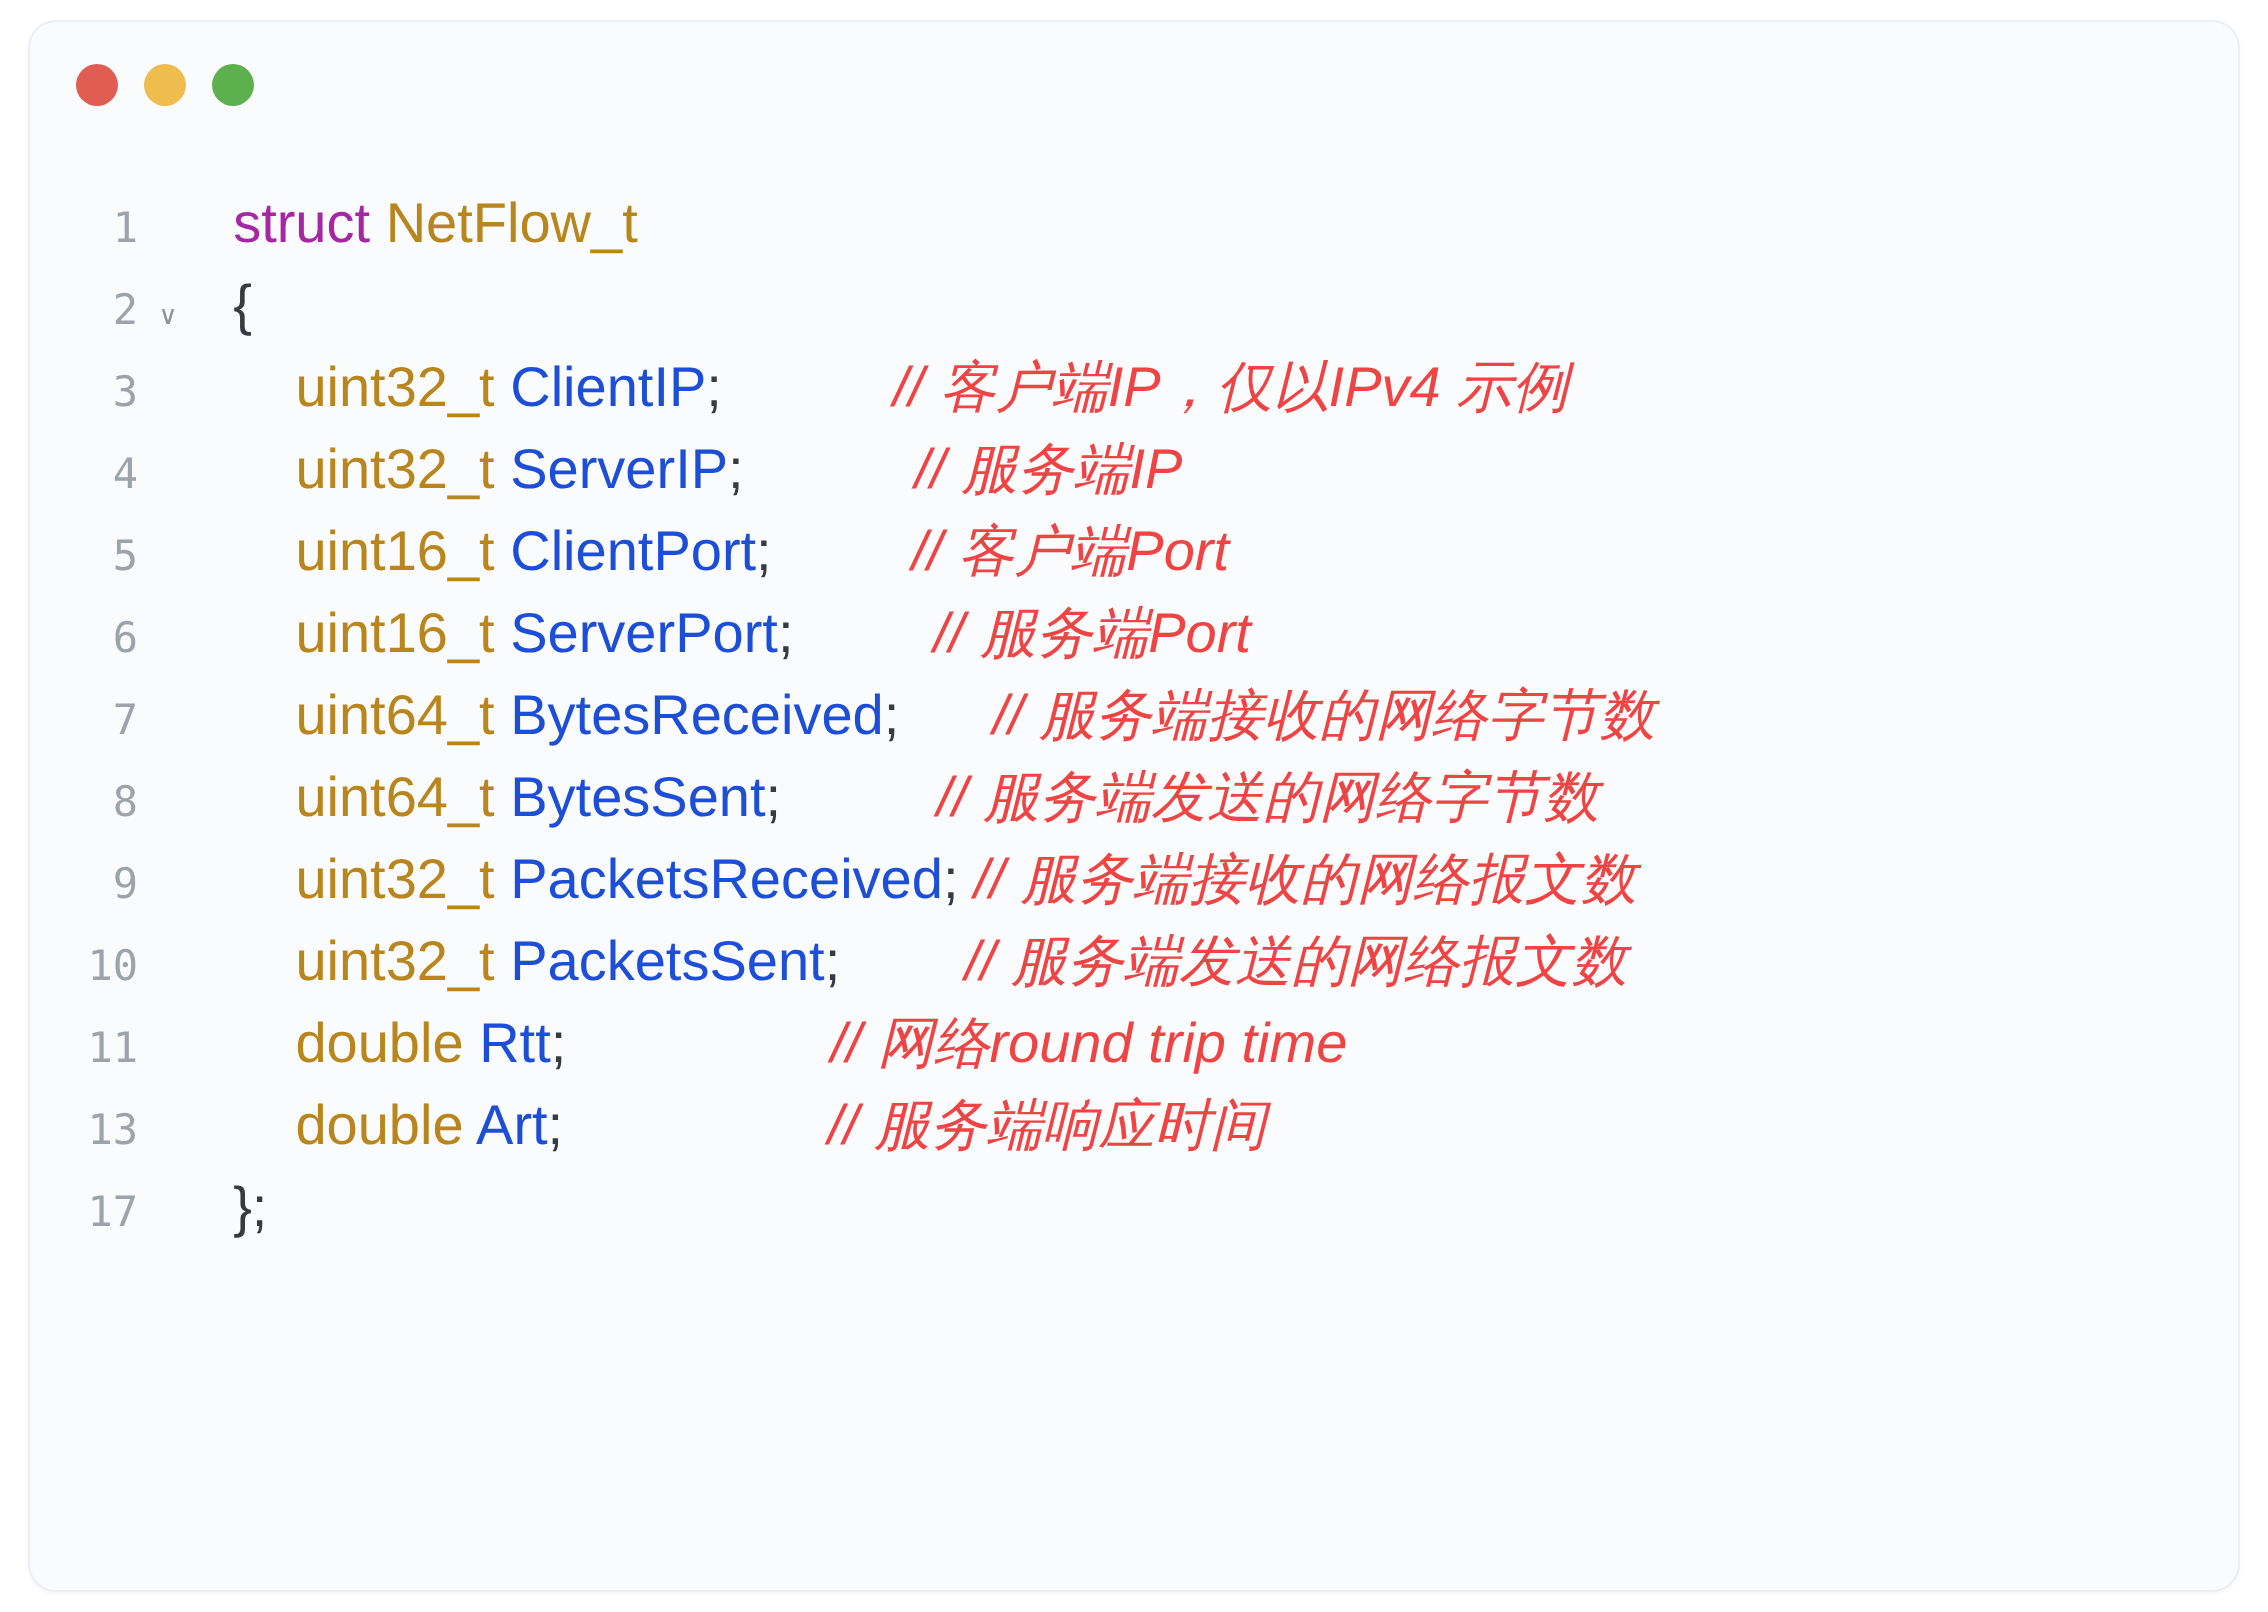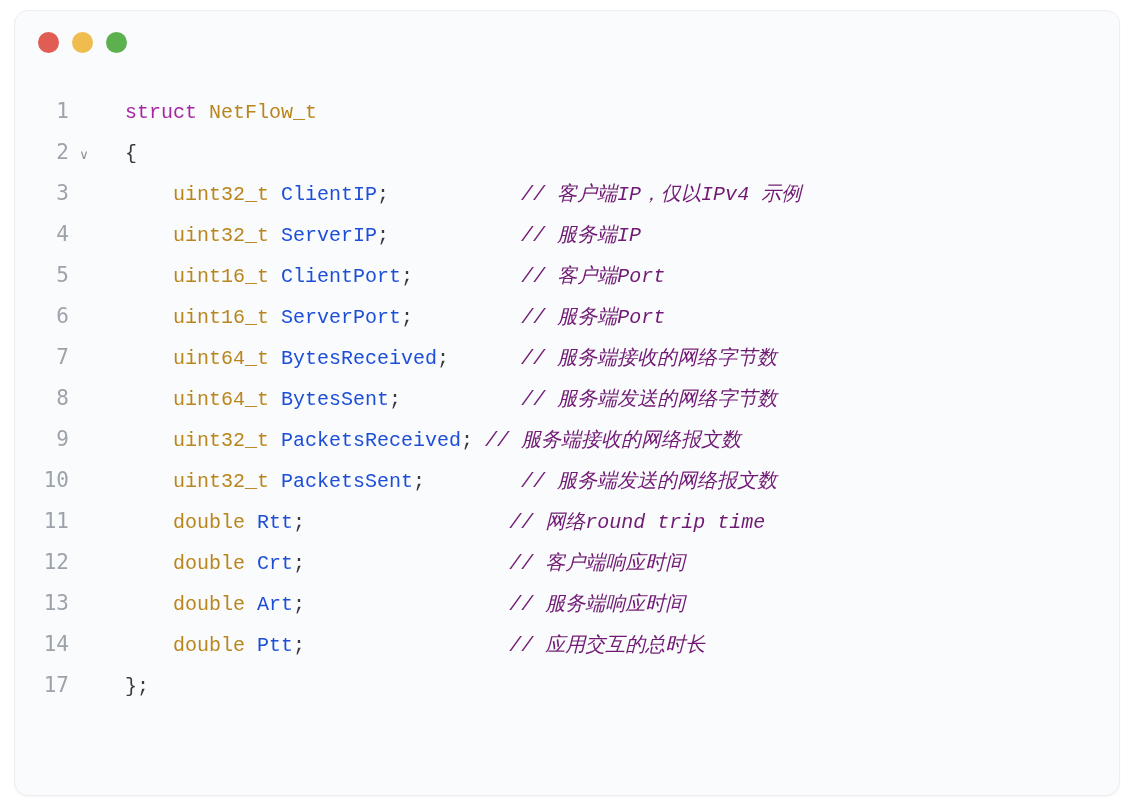--- a/index.html
+++ b/index.html
@@ -94,35 +94,35 @@
     color: #8b9099;
     font-family: "DejaVu Sans", sans-serif;
     font-size: 13px;
     line-height: 41px;
     user-select: none;
   }
   .fold.blank { color: transparent; }
 
   .code-text {
     flex: 1 1 auto;
-    font-family: Liberation Mono, monospace;
-    font-size: 20px;
+    font-family: Liberation Sans, sans-serif;
+    font-size: 28px;
     line-height: 41px;
     letter-spacing: 0px;
     color: #383a42;
     white-space: pre;
     padding-left: 2px;
   }
 
   
   .tok-keyword { color: #a626a4; }
   .tok-type    { color: #b9851d; }
   .tok-ident   { color: #1d4ed8; }
   .tok-punct   { color: #383a42; }
-  .tok-comment { color: #701a75; font-style: italic; }
+  .tok-comment { color: #ef4444; font-style: italic; }
   .tok-plain   { color: #383a42; }
 </style>
 </head>
 <body>
 
 <div class="code-card">
 
   <div class="titlebar">
     <div class="dots">
       <span class="dot red"></span>
@@ -137,20 +137,18 @@
         <div class="code-line"><span class="lineno">2</span><span class="fold">∨</span><span class="code-text"><span class="tok-plain">  </span><span class="tok-punct">{</span></span></div>
         <div class="code-line"><span class="lineno">3</span><span class="fold blank">&nbsp;</span><span class="code-text"><span class="tok-plain">      </span><span class="tok-type">uint32_t</span><span class="tok-plain"> </span><span class="tok-ident">ClientIP</span><span class="tok-punct">;</span><span class="tok-plain">           </span><span class="tok-comment">// 客户端IP，仅以IPv4 示例</span></span></div>
         <div class="code-line"><span class="lineno">4</span><span class="fold blank">&nbsp;</span><span class="code-text"><span class="tok-plain">      </span><span class="tok-type">uint32_t</span><span class="tok-plain"> </span><span class="tok-ident">ServerIP</span><span class="tok-punct">;</span><span class="tok-plain">           </span><span class="tok-comment">// 服务端IP</span></span></div>
         <div class="code-line"><span class="lineno">5</span><span class="fold blank">&nbsp;</span><span class="code-text"><span class="tok-plain">      </span><span class="tok-type">uint16_t</span><span class="tok-plain"> </span><span class="tok-ident">ClientPort</span><span class="tok-punct">;</span><span class="tok-plain">         </span><span class="tok-comment">// 客户端Port</span></span></div>
         <div class="code-line"><span class="lineno">6</span><span class="fold blank">&nbsp;</span><span class="code-text"><span class="tok-plain">      </span><span class="tok-type">uint16_t</span><span class="tok-plain"> </span><span class="tok-ident">ServerPort</span><span class="tok-punct">;</span><span class="tok-plain">         </span><span class="tok-comment">// 服务端Port</span></span></div>
         <div class="code-line"><span class="lineno">7</span><span class="fold blank">&nbsp;</span><span class="code-text"><span class="tok-plain">      </span><span class="tok-type">uint64_t</span><span class="tok-plain"> </span><span class="tok-ident">BytesReceived</span><span class="tok-punct">;</span><span class="tok-plain">      </span><span class="tok-comment">// 服务端接收的网络字节数</span></span></div>
         <div class="code-line"><span class="lineno">8</span><span class="fold blank">&nbsp;</span><span class="code-text"><span class="tok-plain">      </span><span class="tok-type">uint64_t</span><span class="tok-plain"> </span><span class="tok-ident">BytesSent</span><span class="tok-punct">;</span><span class="tok-plain">          </span><span class="tok-comment">// 服务端发送的网络字节数</span></span></div>
         <div class="code-line"><span class="lineno">9</span><span class="fold blank">&nbsp;</span><span class="code-text"><span class="tok-plain">      </span><span class="tok-type">uint32_t</span><span class="tok-plain"> </span><span class="tok-ident">PacketsReceived</span><span class="tok-punct">;</span><span class="tok-plain"> </span><span class="tok-comment">// 服务端接收的网络报文数</span></span></div>
         <div class="code-line"><span class="lineno">10</span><span class="fold blank">&nbsp;</span><span class="code-text"><span class="tok-plain">      </span><span class="tok-type">uint32_t</span><span class="tok-plain"> </span><span class="tok-ident">PacketsSent</span><span class="tok-punct">;</span><span class="tok-plain">        </span><span class="tok-comment">// 服务端发送的网络报文数</span></span></div>
         <div class="code-line"><span class="lineno">11</span><span class="fold blank">&nbsp;</span><span class="code-text"><span class="tok-plain">      </span><span class="tok-type">double</span><span class="tok-plain"> </span><span class="tok-ident">Rtt</span><span class="tok-punct">;</span><span class="tok-plain">                 </span><span class="tok-comment">// 网络round trip time</span></span></div>
-        <div class="code-line"><span class="lineno">12</span><span class="fold blank">&nbsp;</span><span class="code-text"><span class="tok-plain">      </span><span class="tok-type">double</span><span class="tok-plain"> </span><span class="tok-ident">Crt</span><span class="tok-punct">;</span><span class="tok-plain">                 </span><span class="tok-comment">// 客户端响应时间</span></span></div>
         <div class="code-line"><span class="lineno">13</span><span class="fold blank">&nbsp;</span><span class="code-text"><span class="tok-plain">      </span><span class="tok-type">double</span><span class="tok-plain"> </span><span class="tok-ident">Art</span><span class="tok-punct">;</span><span class="tok-plain">                 </span><span class="tok-comment">// 服务端响应时间</span></span></div>
-        <div class="code-line"><span class="lineno">14</span><span class="fold blank">&nbsp;</span><span class="code-text"><span class="tok-plain">      </span><span class="tok-type">double</span><span class="tok-plain"> </span><span class="tok-ident">Ptt</span><span class="tok-punct">;</span><span class="tok-plain">                 </span><span class="tok-comment">// 应用交互的总时长</span></span></div>
         <div class="code-line"><span class="lineno">17</span><span class="fold blank">&nbsp;</span><span class="code-text"><span class="tok-plain">  </span><span class="tok-punct">};</span></span></div>
       </div>
   </div>
 
 </div>
 
 </body></html>

